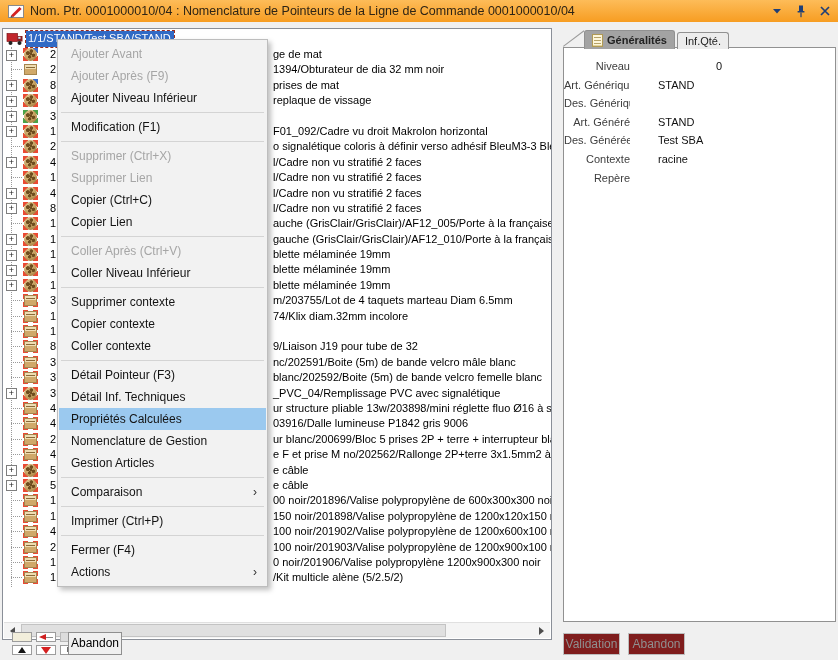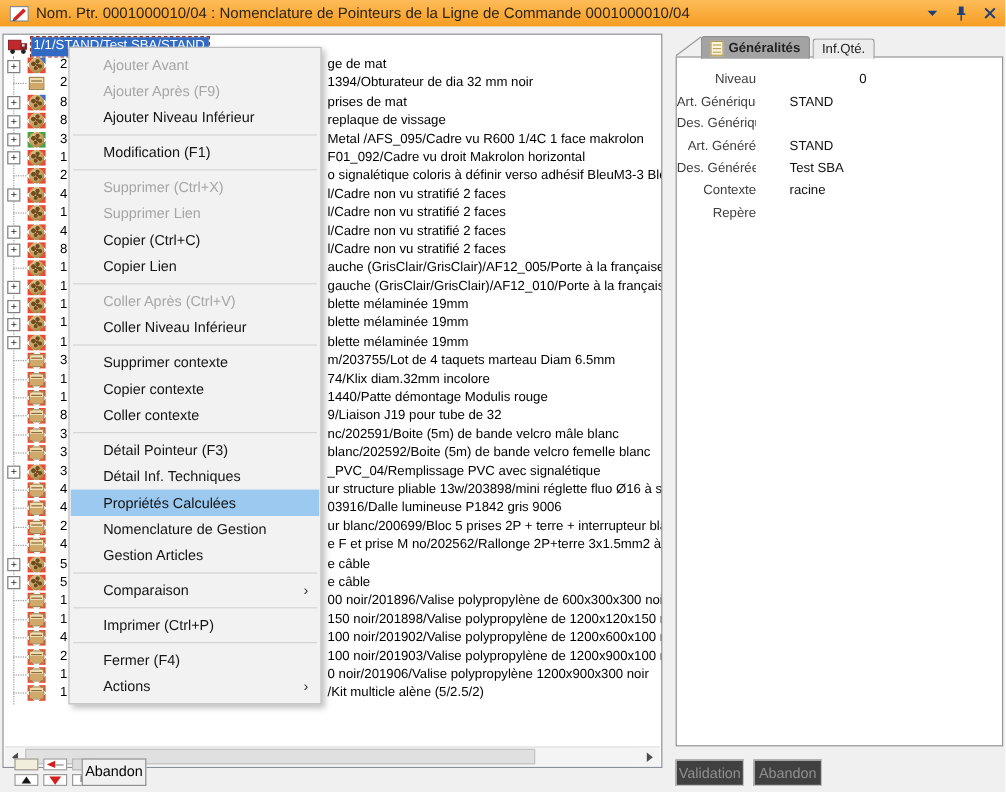--- a/index.html
+++ b/index.html
@@ -70,21 +70,21 @@
      border-right:5px solid #4d4d4d;}
   .tri-r{width:0;height:0;border-top:4px solid transparent;border-bottom:4px solid transparent;
      border-left:5px solid #4d4d4d;}
   #sthumb{position:absolute;left:17px;top:1px;width:425px;height:13px;background:#e0e0e0;
      border:1px solid #c3c3c3;box-sizing:border-box;}
 
   
   #menu{position:absolute;left:57px;top:39px;width:211px;background:#f2f2f2;
      border:1px solid #bdbdbd;box-shadow:3px 3px 5px rgba(0,0,0,.25);z-index:20;
      padding:3px 1px;box-sizing:border-box;}
-  .mi{height:22px;line-height:22px;padding-left:27px;font-size:12px;color:#141414;
+  .mi{height:22px;line-height:22px;padding-left:12px;font-size:12px;color:#141414;
       position:relative;white-space:nowrap;}
   .mi.dis{color:#a6a6a6;}
   .mi.hl{background:#9bc9ef;}
   .mi .arr{position:absolute;right:9px;top:0;font-size:12px;color:#333;}
   .msep{height:1px;background:#d4d4d4;margin:3px 2px;}
 
   
   #diag{position:absolute;left:563px;top:46px;width:26px;height:0;
      border-top:1px solid #9a9a9a;transform:rotate(-37deg);transform-origin:left top;}
   #tabs{position:absolute;left:584px;top:30px;display:flex;align-items:flex-end;z-index:2;}
@@ -115,21 +115,21 @@
      border-right:7px solid #cf2020;}
   .flag-stem{width:7px;height:1px;background:#8c8c8c;}
   .up-tri{width:0;height:0;border-left:4px solid transparent;border-right:4px solid transparent;
      border-bottom:6px solid #161616;}
   .down-tri{width:0;height:0;border-left:5px solid transparent;border-right:5px solid transparent;
      border-top:7px solid #d42020;}
   .mchar{font-size:8px;font-weight:bold;color:#3a3a3a;line-height:8px;}
   #btn-abandon-left{position:absolute;left:68px;top:632px;width:54px;height:23px;
      background:#f0f0f0;border:1px solid #8f8f8f;font-size:12px;color:#000;
      text-align:center;line-height:21px;box-sizing:border-box;}
-  .rbtn{position:absolute;top:633px;width:57px;height:22px;background:#404040;
+  .rbtn{position:absolute;top:633px;width:57px;height:22px;background:#7f1d1d;
      border:1px solid #bdbdbd;color:#8f8f8f;font-size:12px;text-align:center;
      line-height:20px;box-sizing:border-box;}
   #btn-validation{left:563px;}
   #btn-abandon-right{left:628px;}
 </style>
 </head>
 <body>
 
 <div id="win">
 
@@ -188,21 +188,20 @@
         <div class="trow">
           <span class="exp">+</span>
           <span class="ic part"></span>
           <span class="qty">8</span>
           <span class="frag">replaque de vissage</span>
         </div>
         <div class="trow">
           <span class="exp">+</span>
           <span class="ic part-green"></span>
           <span class="qty">3</span>
-          <span class="frag">Metal   /AFS_095/Cadre vu R600 1/4C 1 face makrolon</span>
         </div>
         <div class="trow">
           <span class="exp">+</span>
           <span class="ic part"></span>
           <span class="qty">1</span>
           <span class="frag">F01_092/Cadre vu droit Makrolon horizontal</span>
         </div>
         <div class="trow">
           <span class="stub"></span>
           <span class="ic part"></span>
@@ -272,21 +271,20 @@
         <div class="trow">
           <span class="stub"></span>
           <span class="ic box"></span>
           <span class="qty">1</span>
           <span class="frag">74/Klix diam.32mm incolore</span>
         </div>
         <div class="trow">
           <span class="stub"></span>
           <span class="ic box"></span>
           <span class="qty">1</span>
-          <span class="frag">1440/Patte démontage Modulis rouge</span>
         </div>
         <div class="trow">
           <span class="stub"></span>
           <span class="ic box"></span>
           <span class="qty">8</span>
           <span class="frag">9/Liaison J19 pour tube de 32</span>
         </div>
         <div class="trow">
           <span class="stub"></span>
           <span class="ic box"></span>

